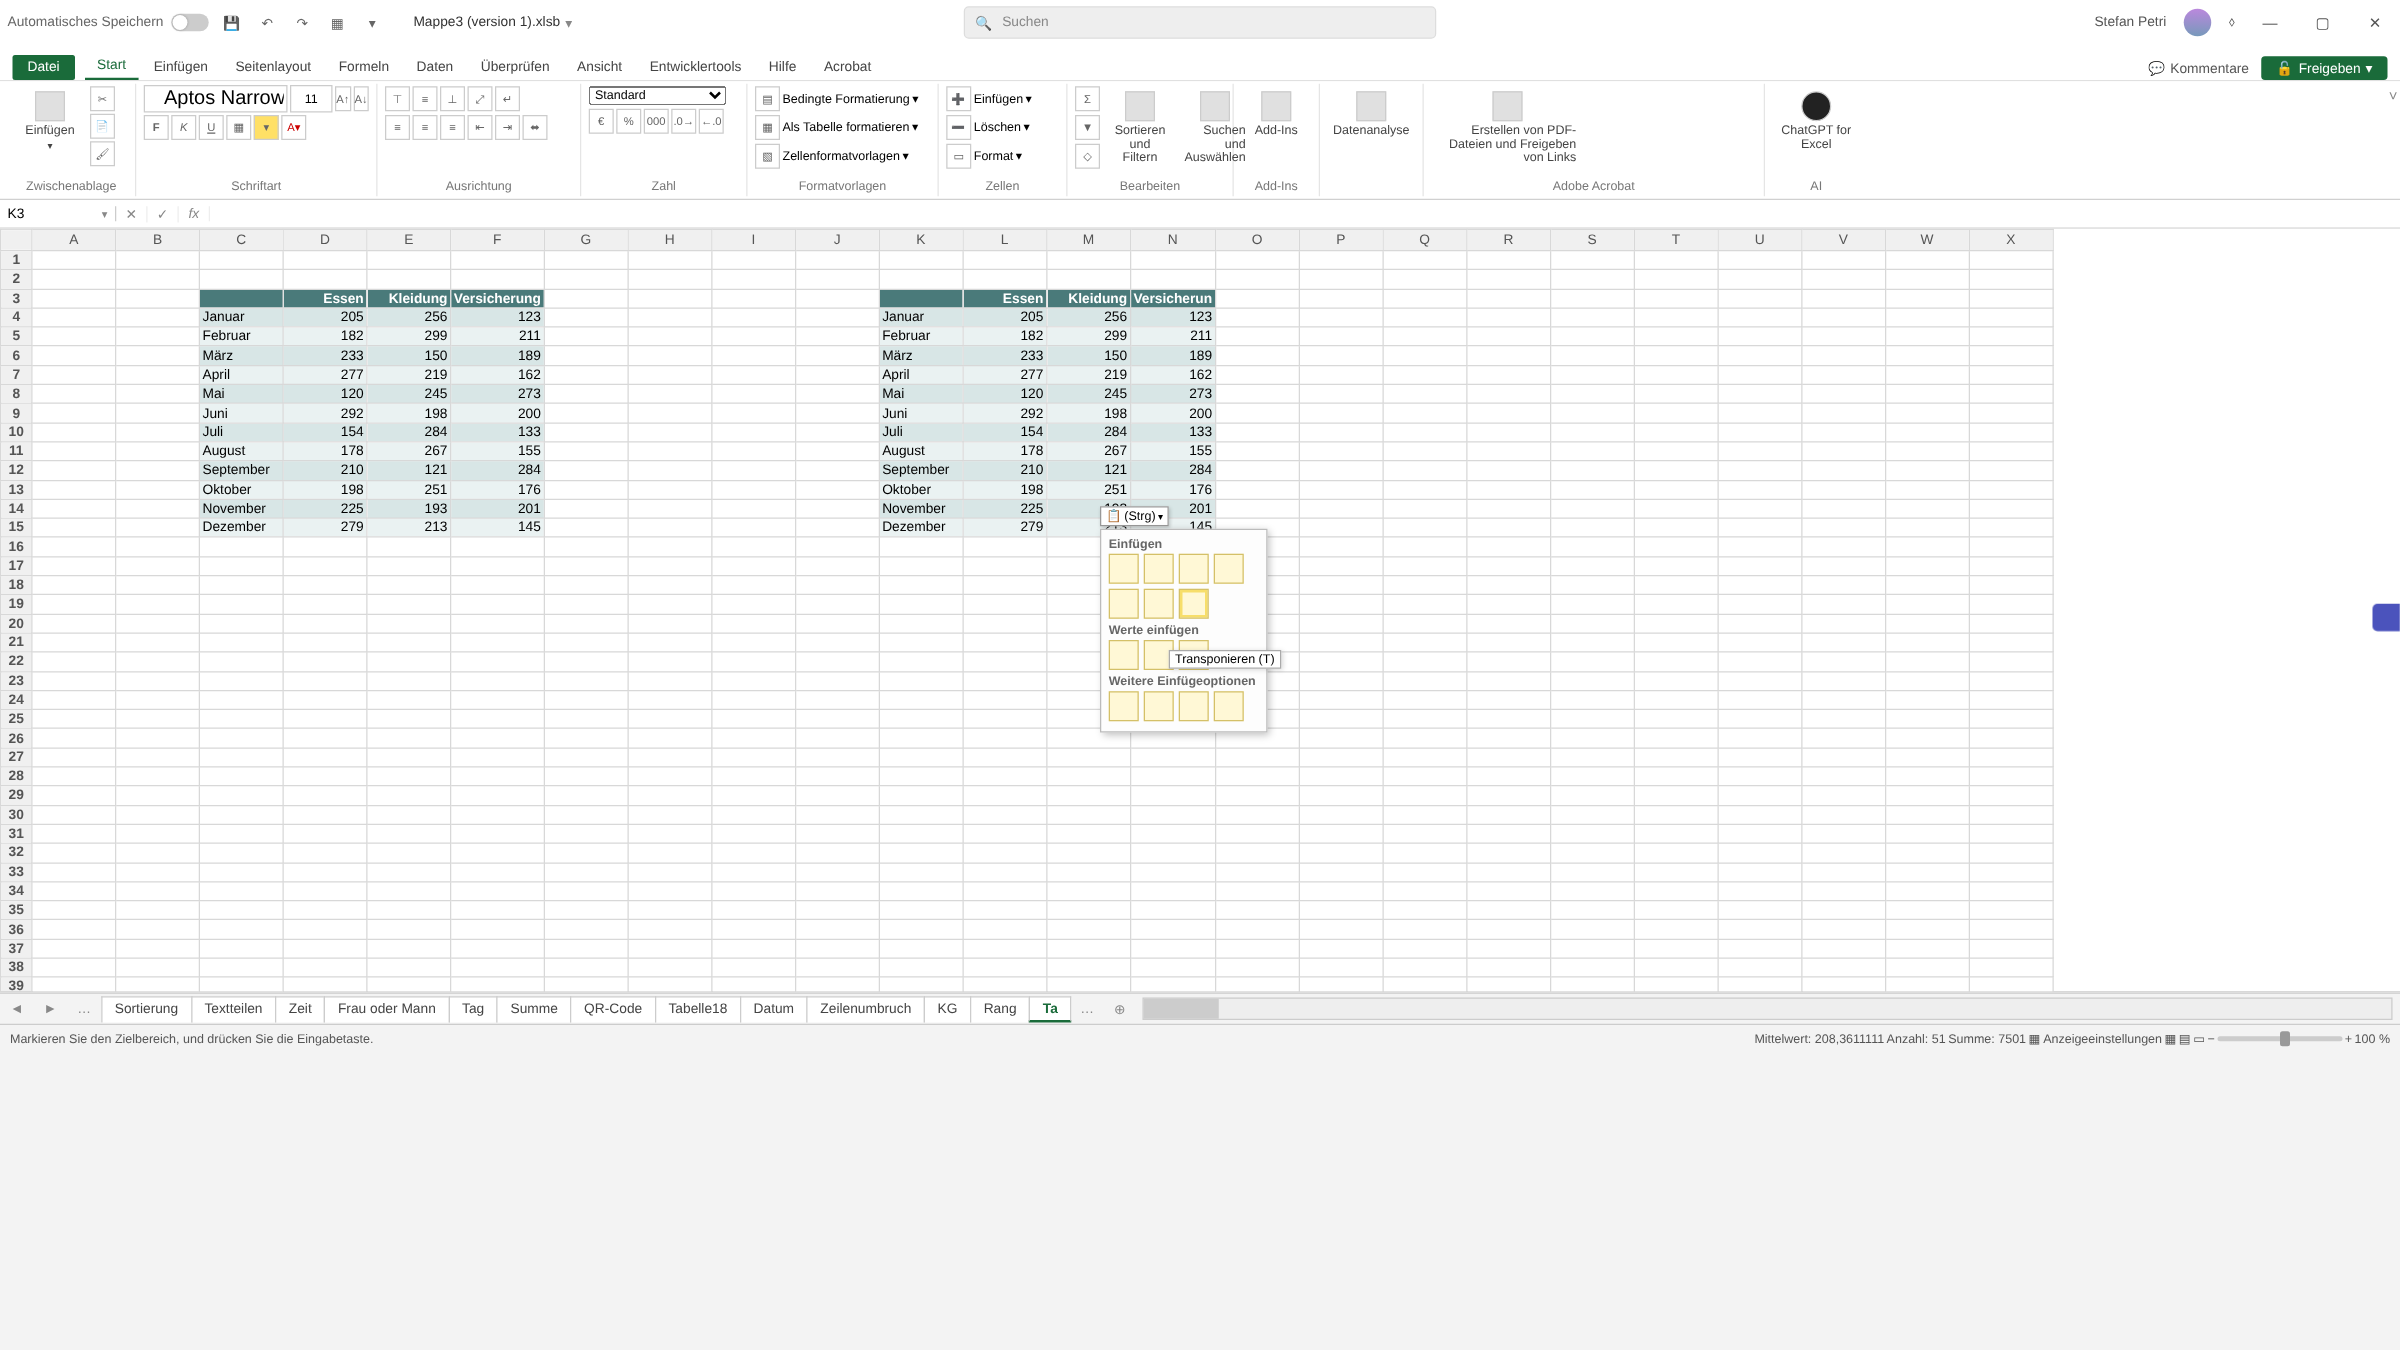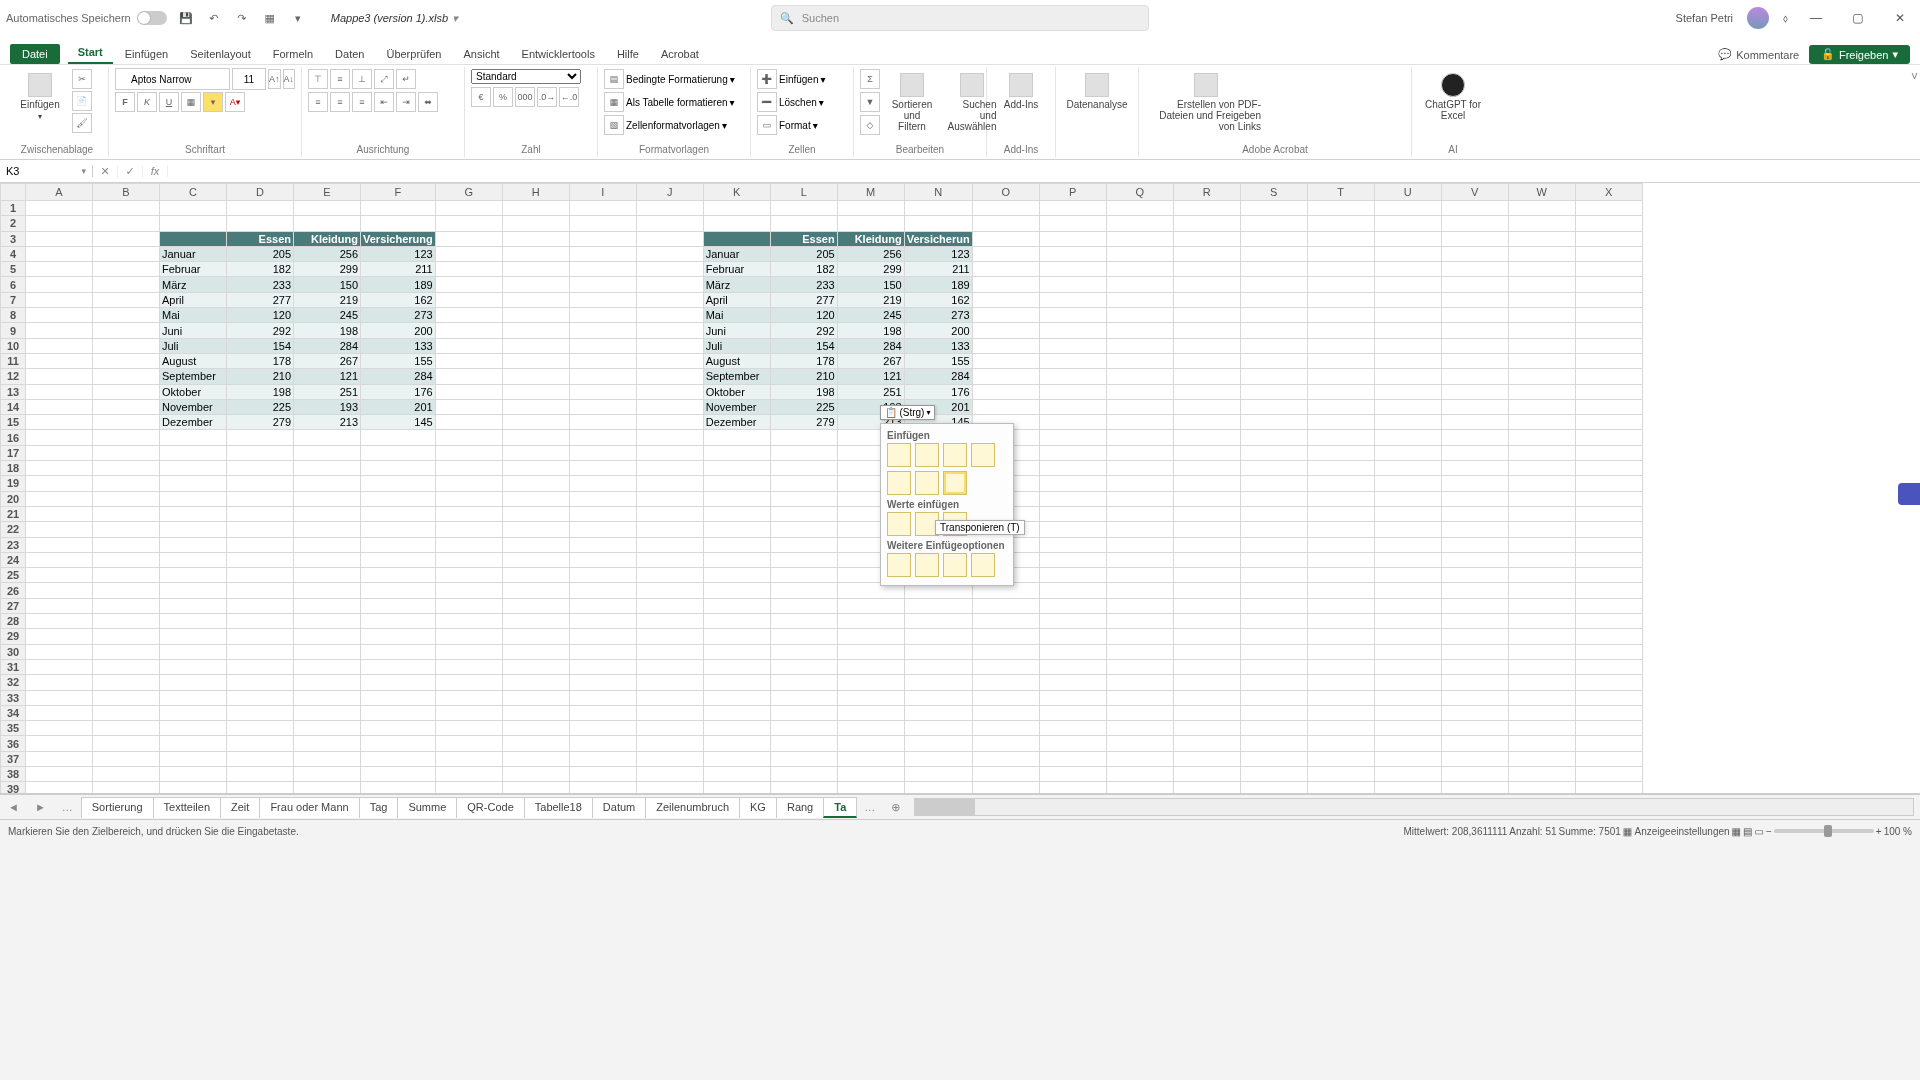--- a/index.html
+++ b/index.html
@@ -3,29 +3,29 @@
 <meta charset="utf-8">
 <style>
 html,body{margin:0;padding:0;font-family:"Segoe UI",Arial,sans-serif;font-size:11px;background:#f3f3f3;overflow:hidden;width:1920px;height:1080px;transform-origin:top left;}
 
 .titlebar{height:36px;background:#fff;display:flex;align-items:center;padding:0 6px;position:relative;}
 .titlebar .left{display:flex;align-items:center;gap:10px;}
 .autosave{display:flex;align-items:center;gap:6px;color:#666;font-size:11px;}
 .toggle{width:30px;height:14px;border-radius:8px;background:#ccc;position:relative;}
 .toggle::after{content:"";position:absolute;width:12px;height:12px;border-radius:50%;background:#fff;top:1px;left:1px;box-shadow:0 0 2px rgba(0,0,0,.3);}
 .qat-ico{width:18px;height:18px;display:flex;align-items:center;justify-content:center;color:#666;}
-.filename{color:#333;margin-left:14px;display:flex;align-items:flex-start;gap:4px;font-style:italic;}
+.filename{color:#333;margin-left:14px;display:flex;align-items:flex-start;gap:4px;}
 .search{position:absolute;left:50%;transform:translateX(-50%);width:360px;height:24px;background:#eee;border:1px solid #ddd;border-radius:4px;display:flex;align-items:center;padding:0 8px;color:#888;gap:8px;}
 .titlebar .right{margin-left:auto;display:flex;align-items:center;gap:14px;color:#555;}
 .avatar{width:22px;height:22px;border-radius:50%;background:linear-gradient(#b8d,#79b);}
 .winbtn{width:28px;text-align:center;font-size:12px;}
 
 .tabsrow{height:28px;background:#fff;display:flex;align-items:flex-end;padding:0 10px;gap:2px;border-bottom:1px solid #e0e0e0;}
 .rtab{padding:4px 10px;color:#444;border-radius:4px 4px 0 0;cursor:pointer;}
-.rtab.active{background:#fff;color:#1a6b3a;font-weight:700;border-bottom:2px solid #1a6b3a;}
+.rtab.active{background:#fff;color:#1a6b3a;font-weight:400;border-bottom:2px solid #1a6b3a;}
 .rtab.file{background:#1a6b3a;color:#fff;padding:4px 12px;margin-right:6px;border-radius:2px;}
 .tabsrow .spacer{flex:1;}
 .share{background:#1a6b3a;color:#fff;padding:3px 12px;border-radius:3px;display:flex;align-items:center;gap:4px;}
 .comments{color:#555;padding:3px 8px;display:flex;align-items:center;gap:4px;}
 
 .ribbon{height:90px;background:#fff;border-bottom:1px solid #d0d0d0;display:flex;padding:2px 6px;font-size:10px;}
 .rgrp{border-right:1px solid #e5e5e5;padding:2px 6px 0 6px;display:flex;flex-direction:column;justify-content:space-between;position:relative;}
 .rgrp .glabel{text-align:center;color:#777;font-size:10px;padding-bottom:2px;}
 .rgrp .gbody{flex:1;display:flex;align-items:flex-start;gap:4px;}
 .bigbtn{display:flex;flex-direction:column;align-items:center;justify-content:center;gap:2px;padding:4px 6px;color:#444;min-width:44px;}
@@ -135,21 +135,21 @@
         <div class="sq">✂</div>
         <div class="sq">📄</div>
         <div class="sq">🖌</div>
       </div>
     </div>
     <div class="glabel">Zwischenablage</div>
   </div>
   <div class="rgrp" style="width:180px">
     <div class="gbody" style="flex-direction:column;gap:3px;width:100%">
       <div class="srow" style="width:100%">
-        <input style="width: 96px; height: 18px; font-size: 10px; border: 1px solid rgb(204, 204, 204); padding-left: 15px;" value="Aptos Narrow">
+        <input style="width: 96px; height: 18px; font-size: 16px; border: 1px solid rgb(204, 204, 204); padding-left: 15px;" value="Aptos Narrow">
         <input style="width: 28px; height: 18px; font-size: 10px; border: 1px solid rgb(204, 204, 204); text-align: center;" value="11">
         <div class="sq">A↑</div>
         <div class="sq">A↓</div>
       </div>
       <div class="srow">
         <div class="sq">
             <b>F</b>
           </div>
         <div class="sq">
             <i>K</i>

